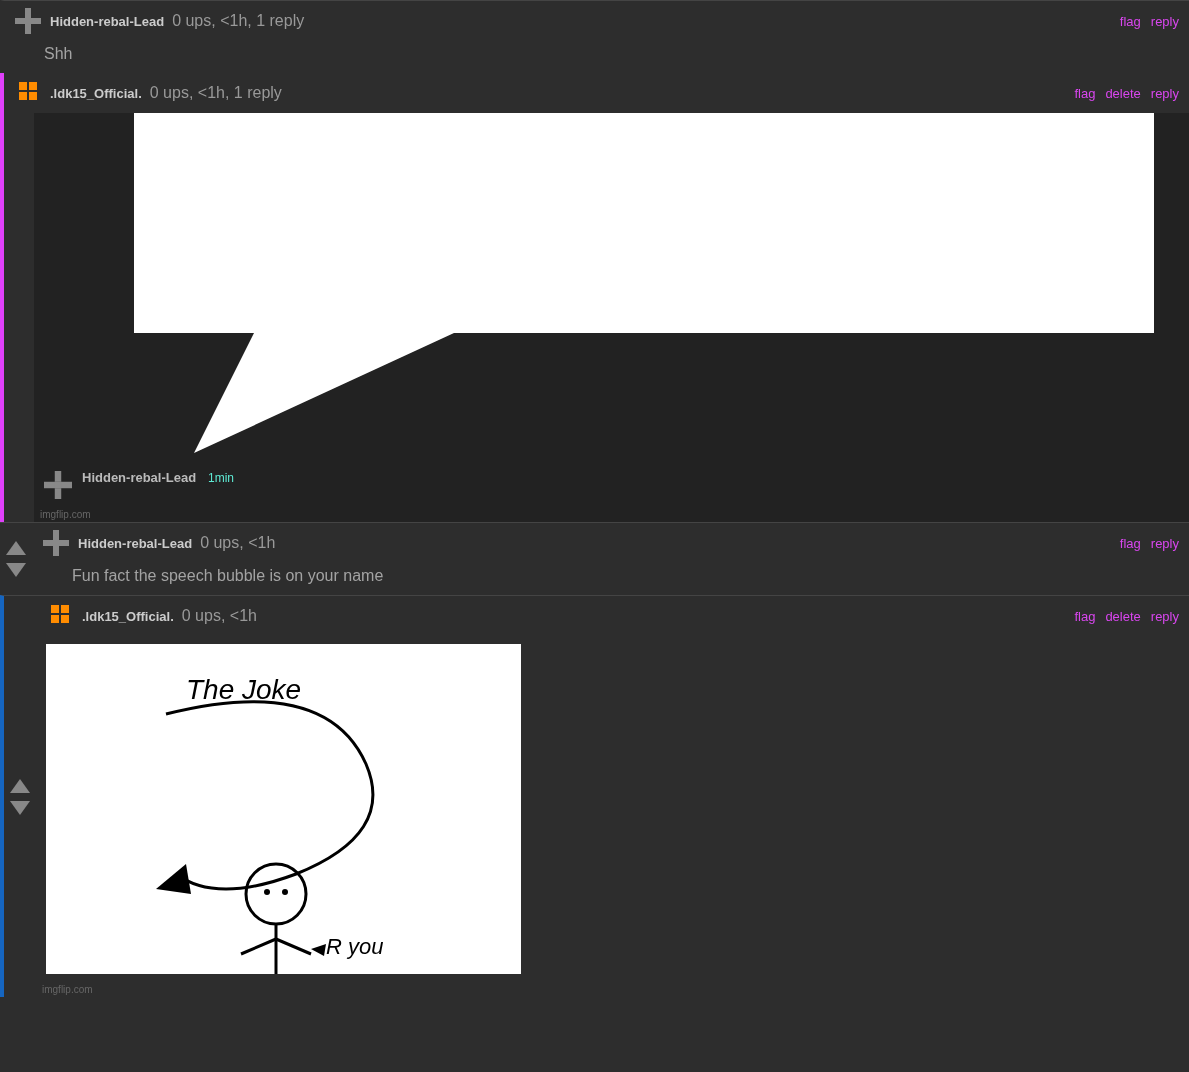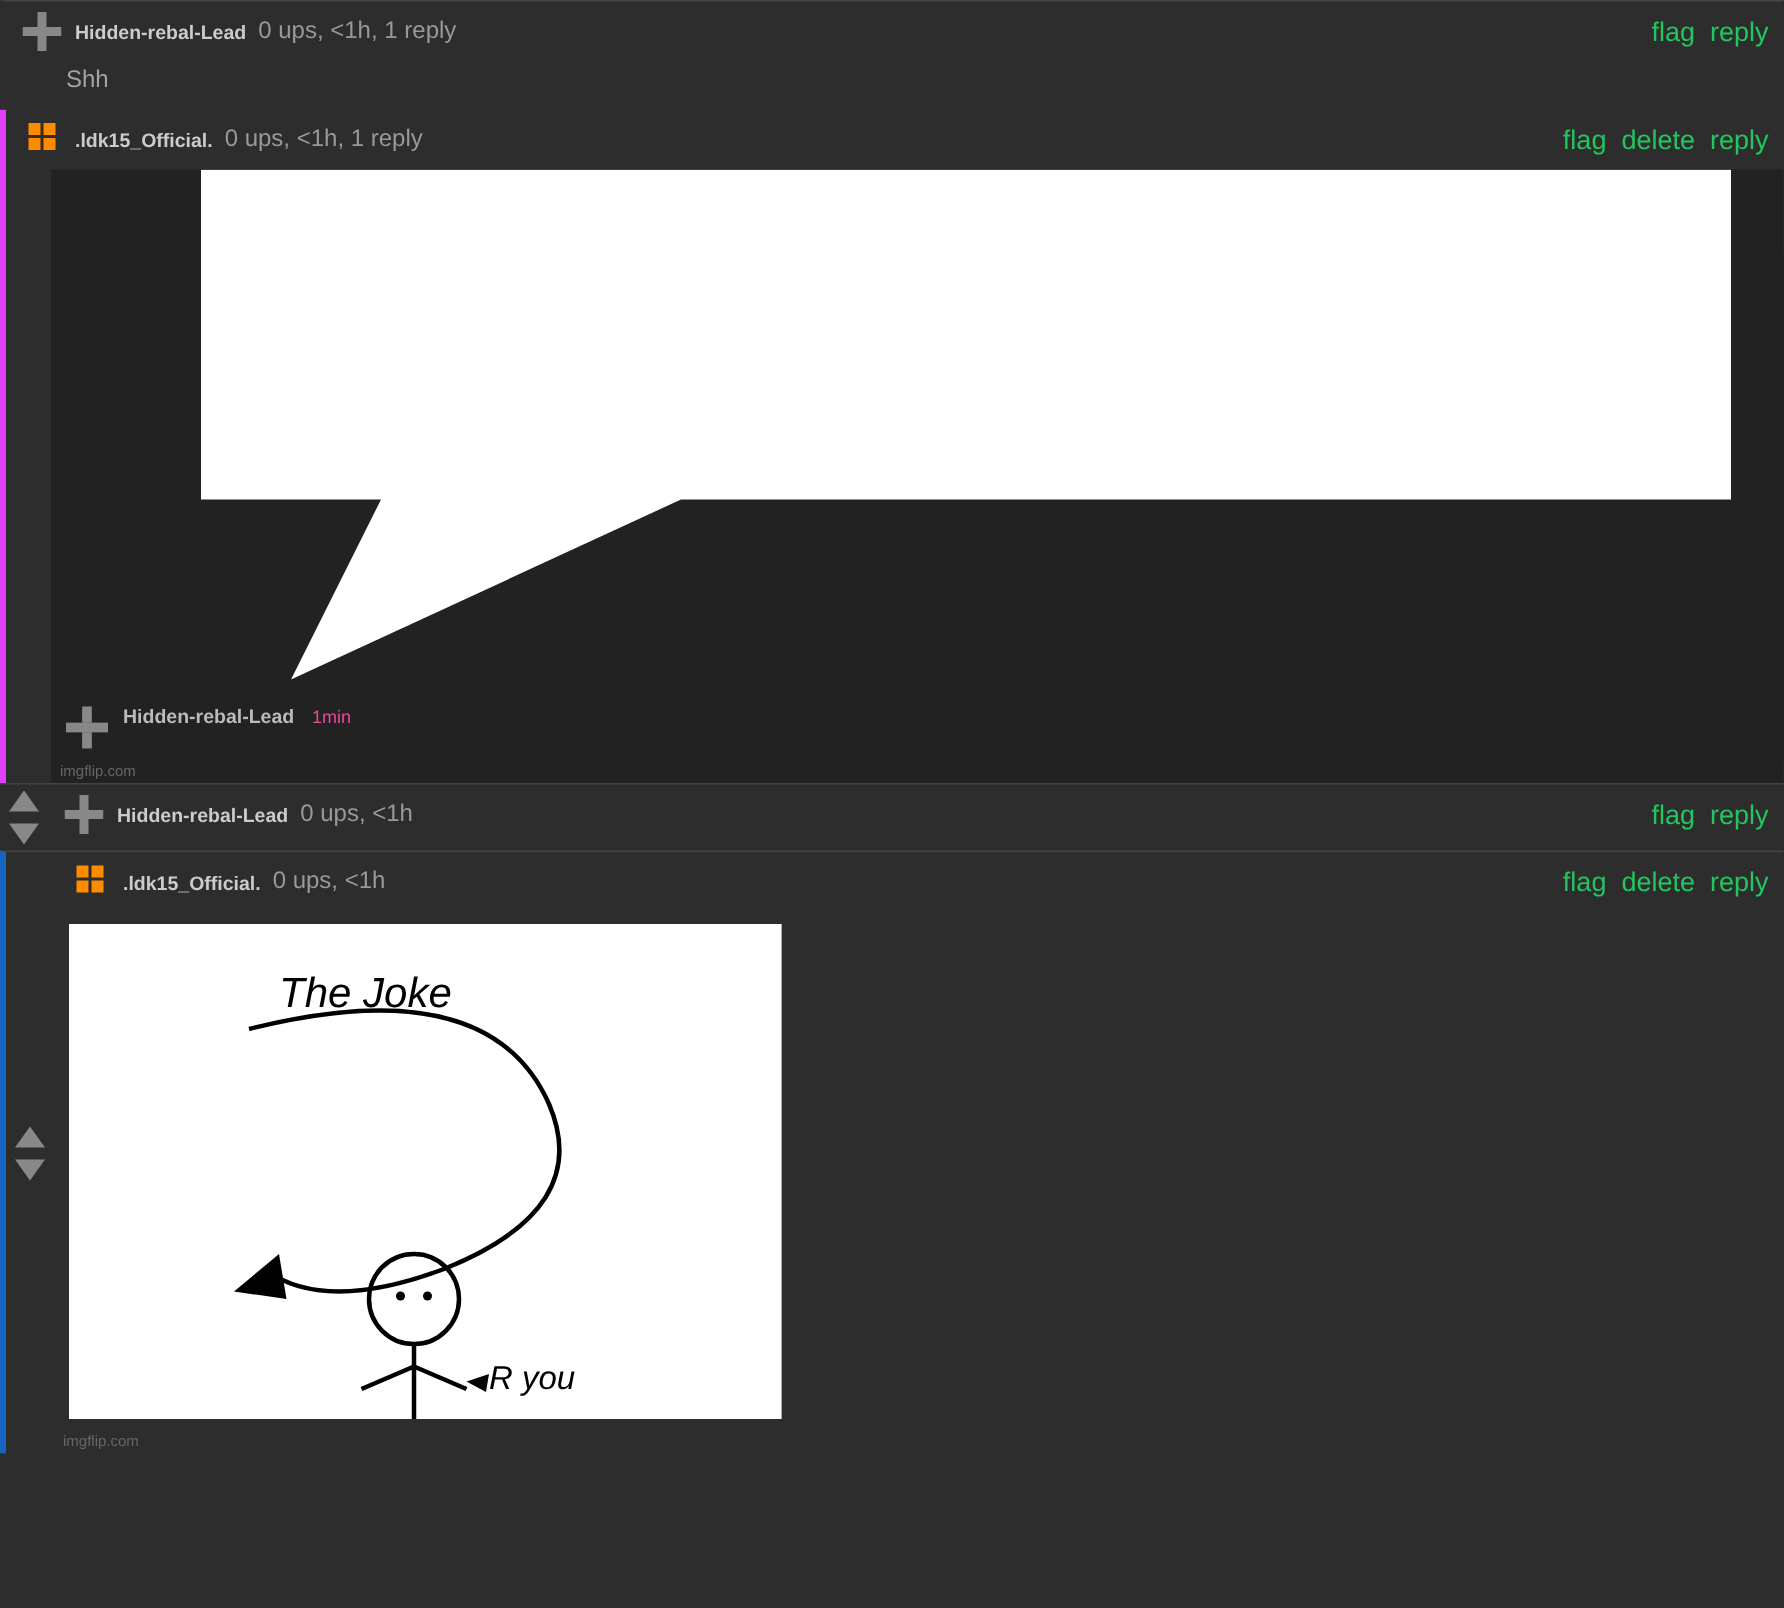--- a/index.html
+++ b/index.html
@@ -40,22 +40,22 @@
       color: #999;
       font-size: 16px;
     }
 
     .actions {
       display: flex;
       gap: 10px;
     }
 
     .action-link {
-      color: #22c55e;
-      font-size: 18px;
+      color: #d946ef;
+      font-size: 13px;
       cursor: pointer;
       text-decoration: none;
     }
 
     .comment-body {
       padding: 4px 10px 10px 40px;
       font-size: 16px;
       color: #a3a3a3;
     }
 
@@ -160,21 +160,21 @@
     }
 
     .meme-username {
       font-size: 13px;
       color: #bbb;
       font-weight: bold;
     }
 
     .meme-time {
       font-size: 12px;
-      color: #ec4899;
+      color: #5eead4;
       margin-left: 8px;
     }
 
     .imgflip-watermark {
       font-size: 10px;
       color: #666;
       padding: 2px 6px;
     }
 
     .content-col {
@@ -283,20 +283,21 @@
           </svg>
         </span>
         <span class="username">Hidden-rebal-Lead</span>
         <span class="meta">0 ups, &lt;1h</span>
       </div>
       <div class="actions">
         <a class="action-link">flag</a>
         <a class="action-link">reply</a>
       </div>
     </div>
+    <div class="comment-body">Fun fact the speech bubble is on your name</div>
   </div>
 </div>
 
 <div class="comment-4 indent-blue" style="border-top: 1px solid #444; background:#2d2d2d;">
   <div class="vote-col">
     <div class="arrow-up"></div>
     <div class="arrow-down"></div>
   </div>
   <div class="content-col">
     <div class="comment-header">

